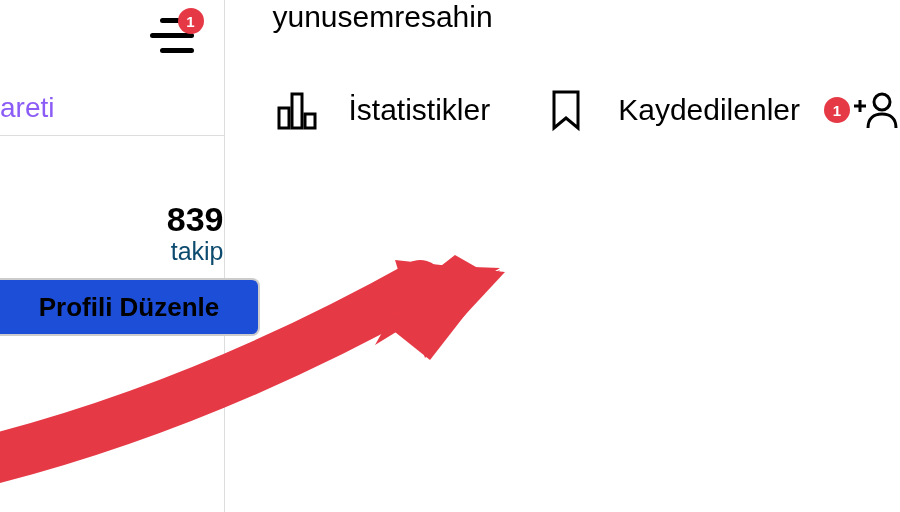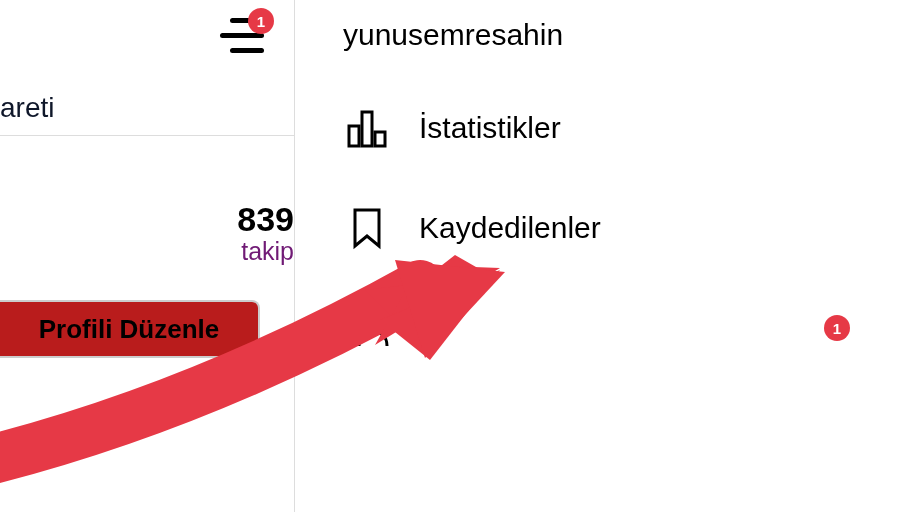--- a/index.html
+++ b/index.html
@@ -56,21 +56,21 @@
       font-weight: 600;
       display: flex;
       align-items: center;
       justify-content: center;
     }
     .partial-label {
       position: absolute;
       top: 92px;
       left: 0;
       font-size: 28px;
-      color: #0f172a;
+      color: #8b5cf6;
     }
     .divider {
       position: absolute;
       top: 135px;
       left: 0;
       right: 0;
       height: 1px;
       background: #ddd;
     }
     .stats {
@@ -80,57 +80,56 @@
       right: 0;
       text-align: right;
     }
     .stat-number {
       font-size: 34px;
       font-weight: 700;
       color: #000;
     }
     .stat-label {
       font-size: 25px;
-      color: #701a75;
+      color: #0c4a6e;
       margin-top: -2px;
     }
     .edit-btn {
       position: absolute;
-      top: 300px;
+      top: 278px;
       left: 0;
       width: 260px;
       height: 58px;
       border: 2px solid #ccc;
       border-left: none;
       border-radius: 0 8px 8px 0;
-      background: #b91c1c;
+      background: #1d4ed8;
       font-size: 26px;
       font-weight: 600;
       color: #000;
       display: flex;
       align-items: center;
       justify-content: center;
       cursor: pointer;
     }
     .right-panel {
       flex: 1;
       height: 100%;
       position: relative;
       padding-left: 48px;
-      padding-top: 18px;
     }
     .username {
       font-size: 30px;
       font-weight: 400;
       color: #000;
       margin-bottom: 52px;
     }
     .menu {
       display: flex;
-      flex-direction: column;
+      flex-direction: row;
       gap: 52px;
     }
     .menu-item {
       display: flex;
       align-items: center;
       gap: 28px;
       cursor: pointer;
       position: relative;
     }
     .menu-icon {

